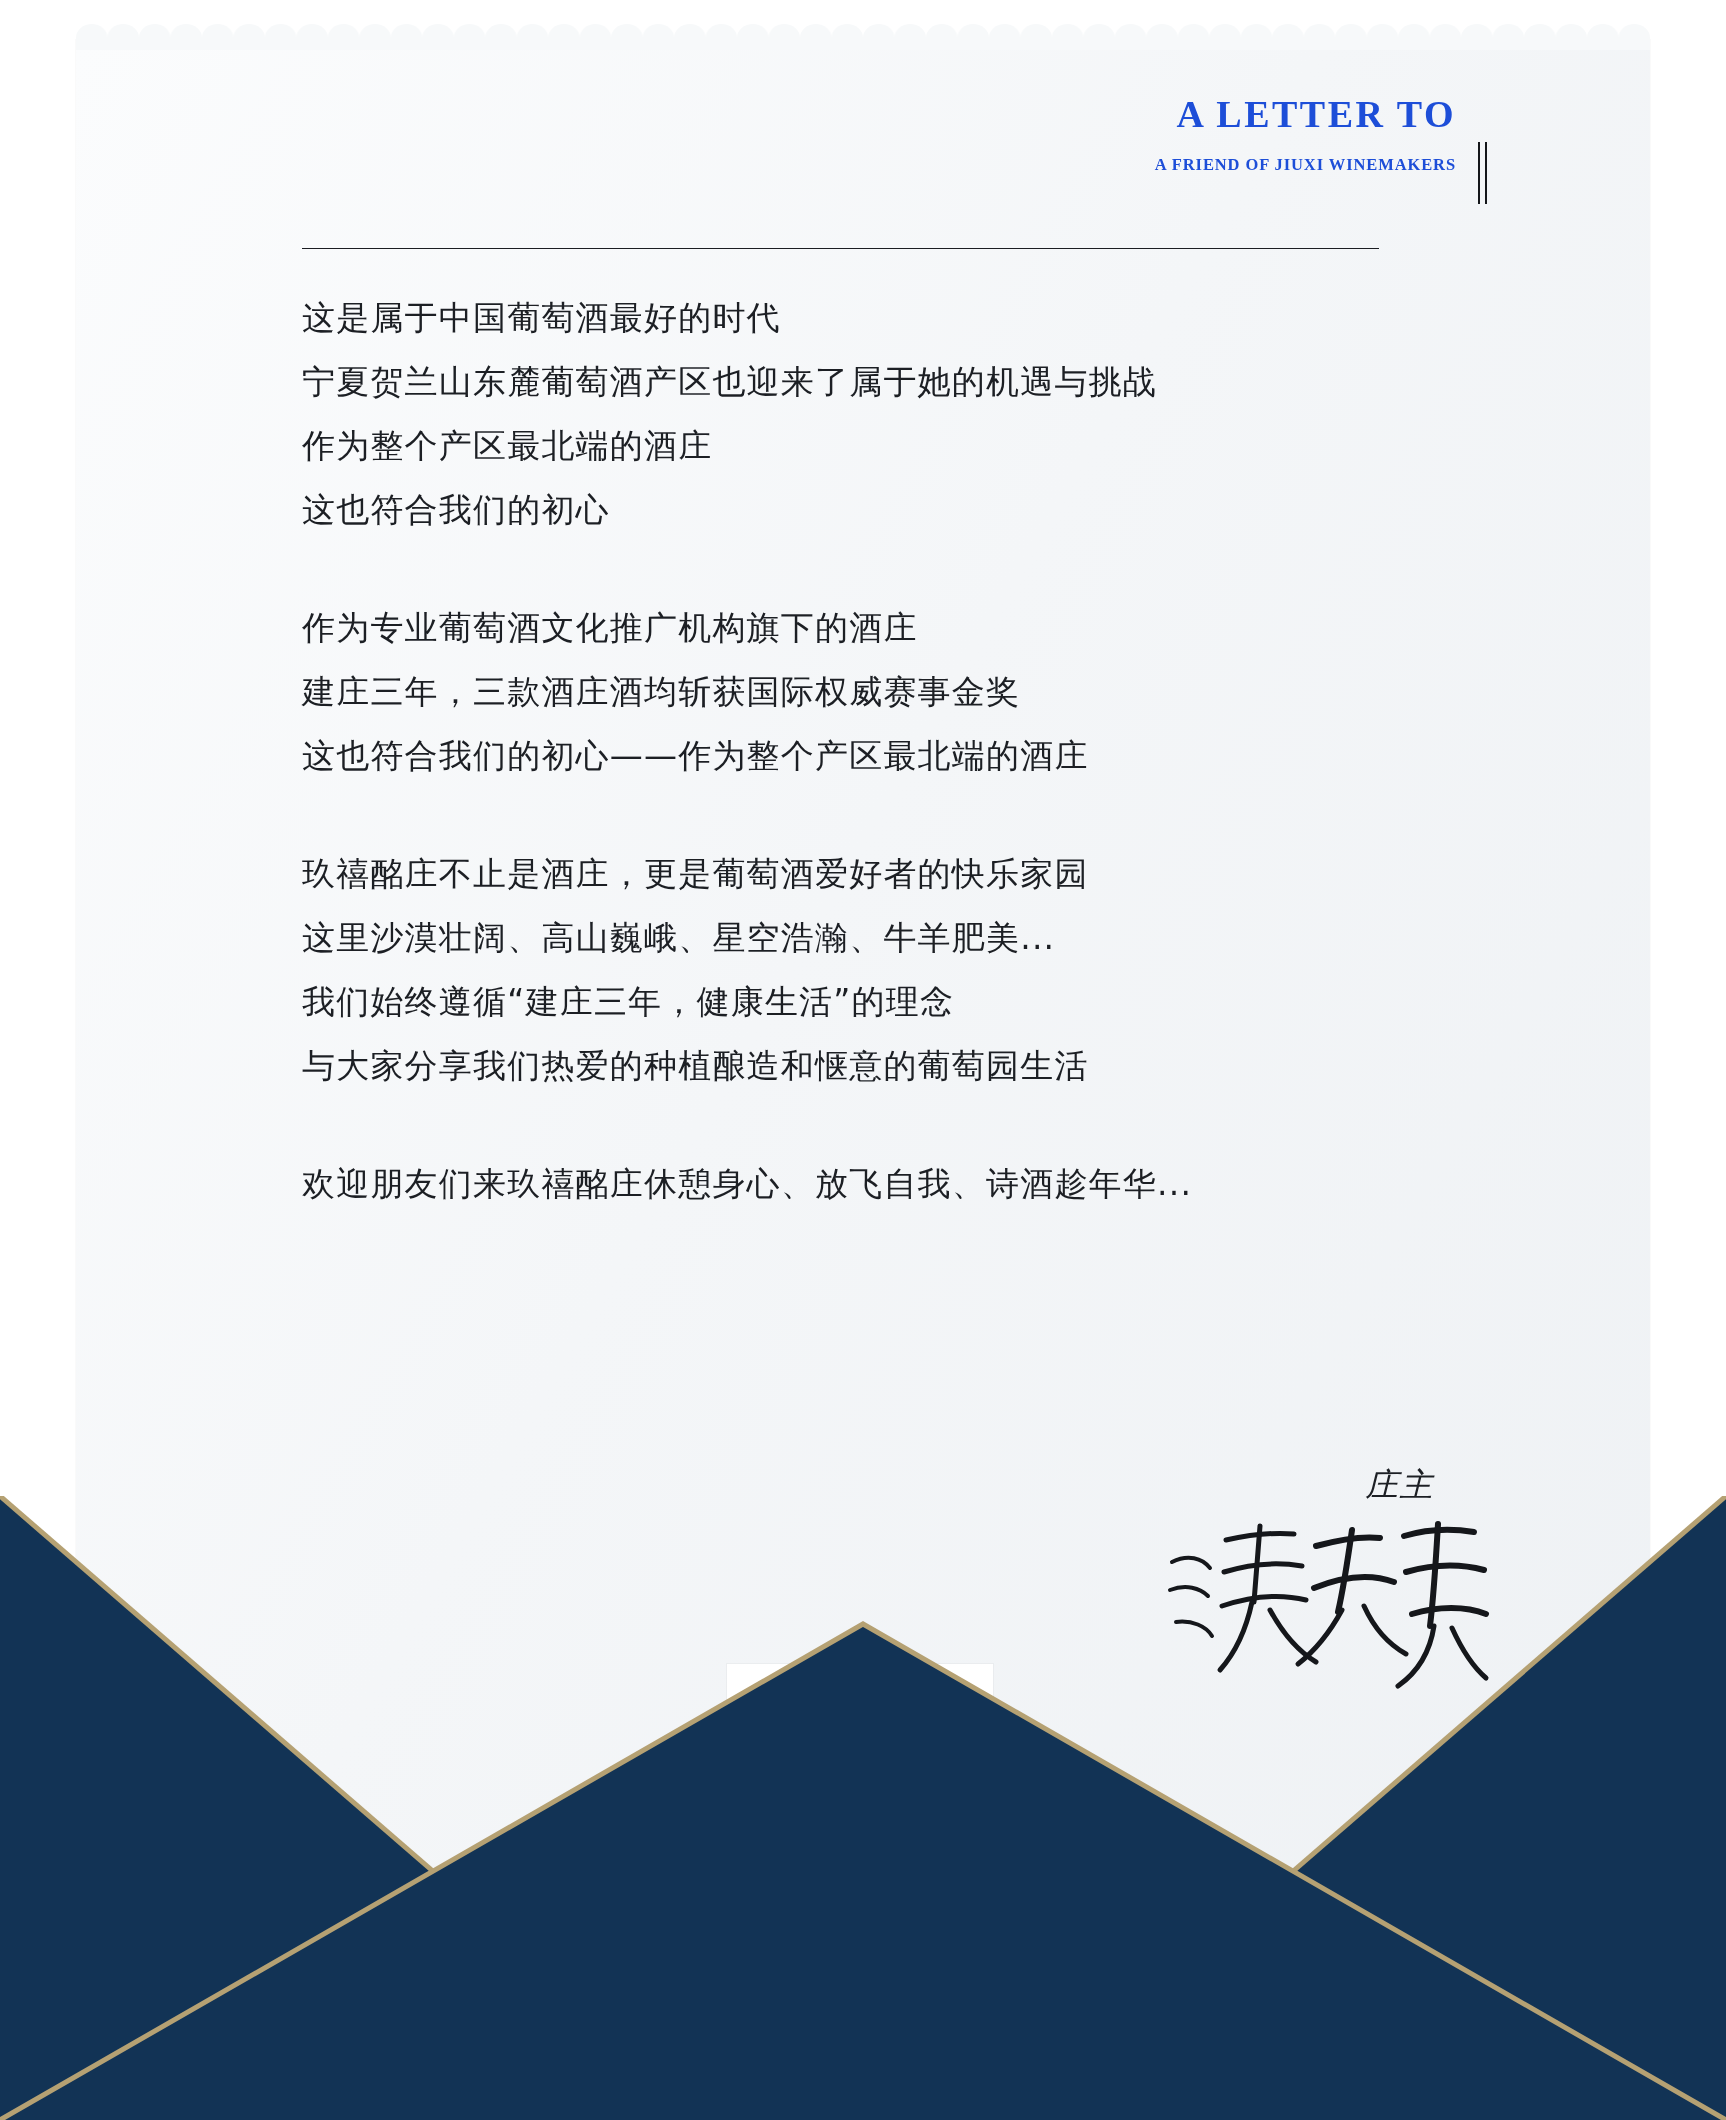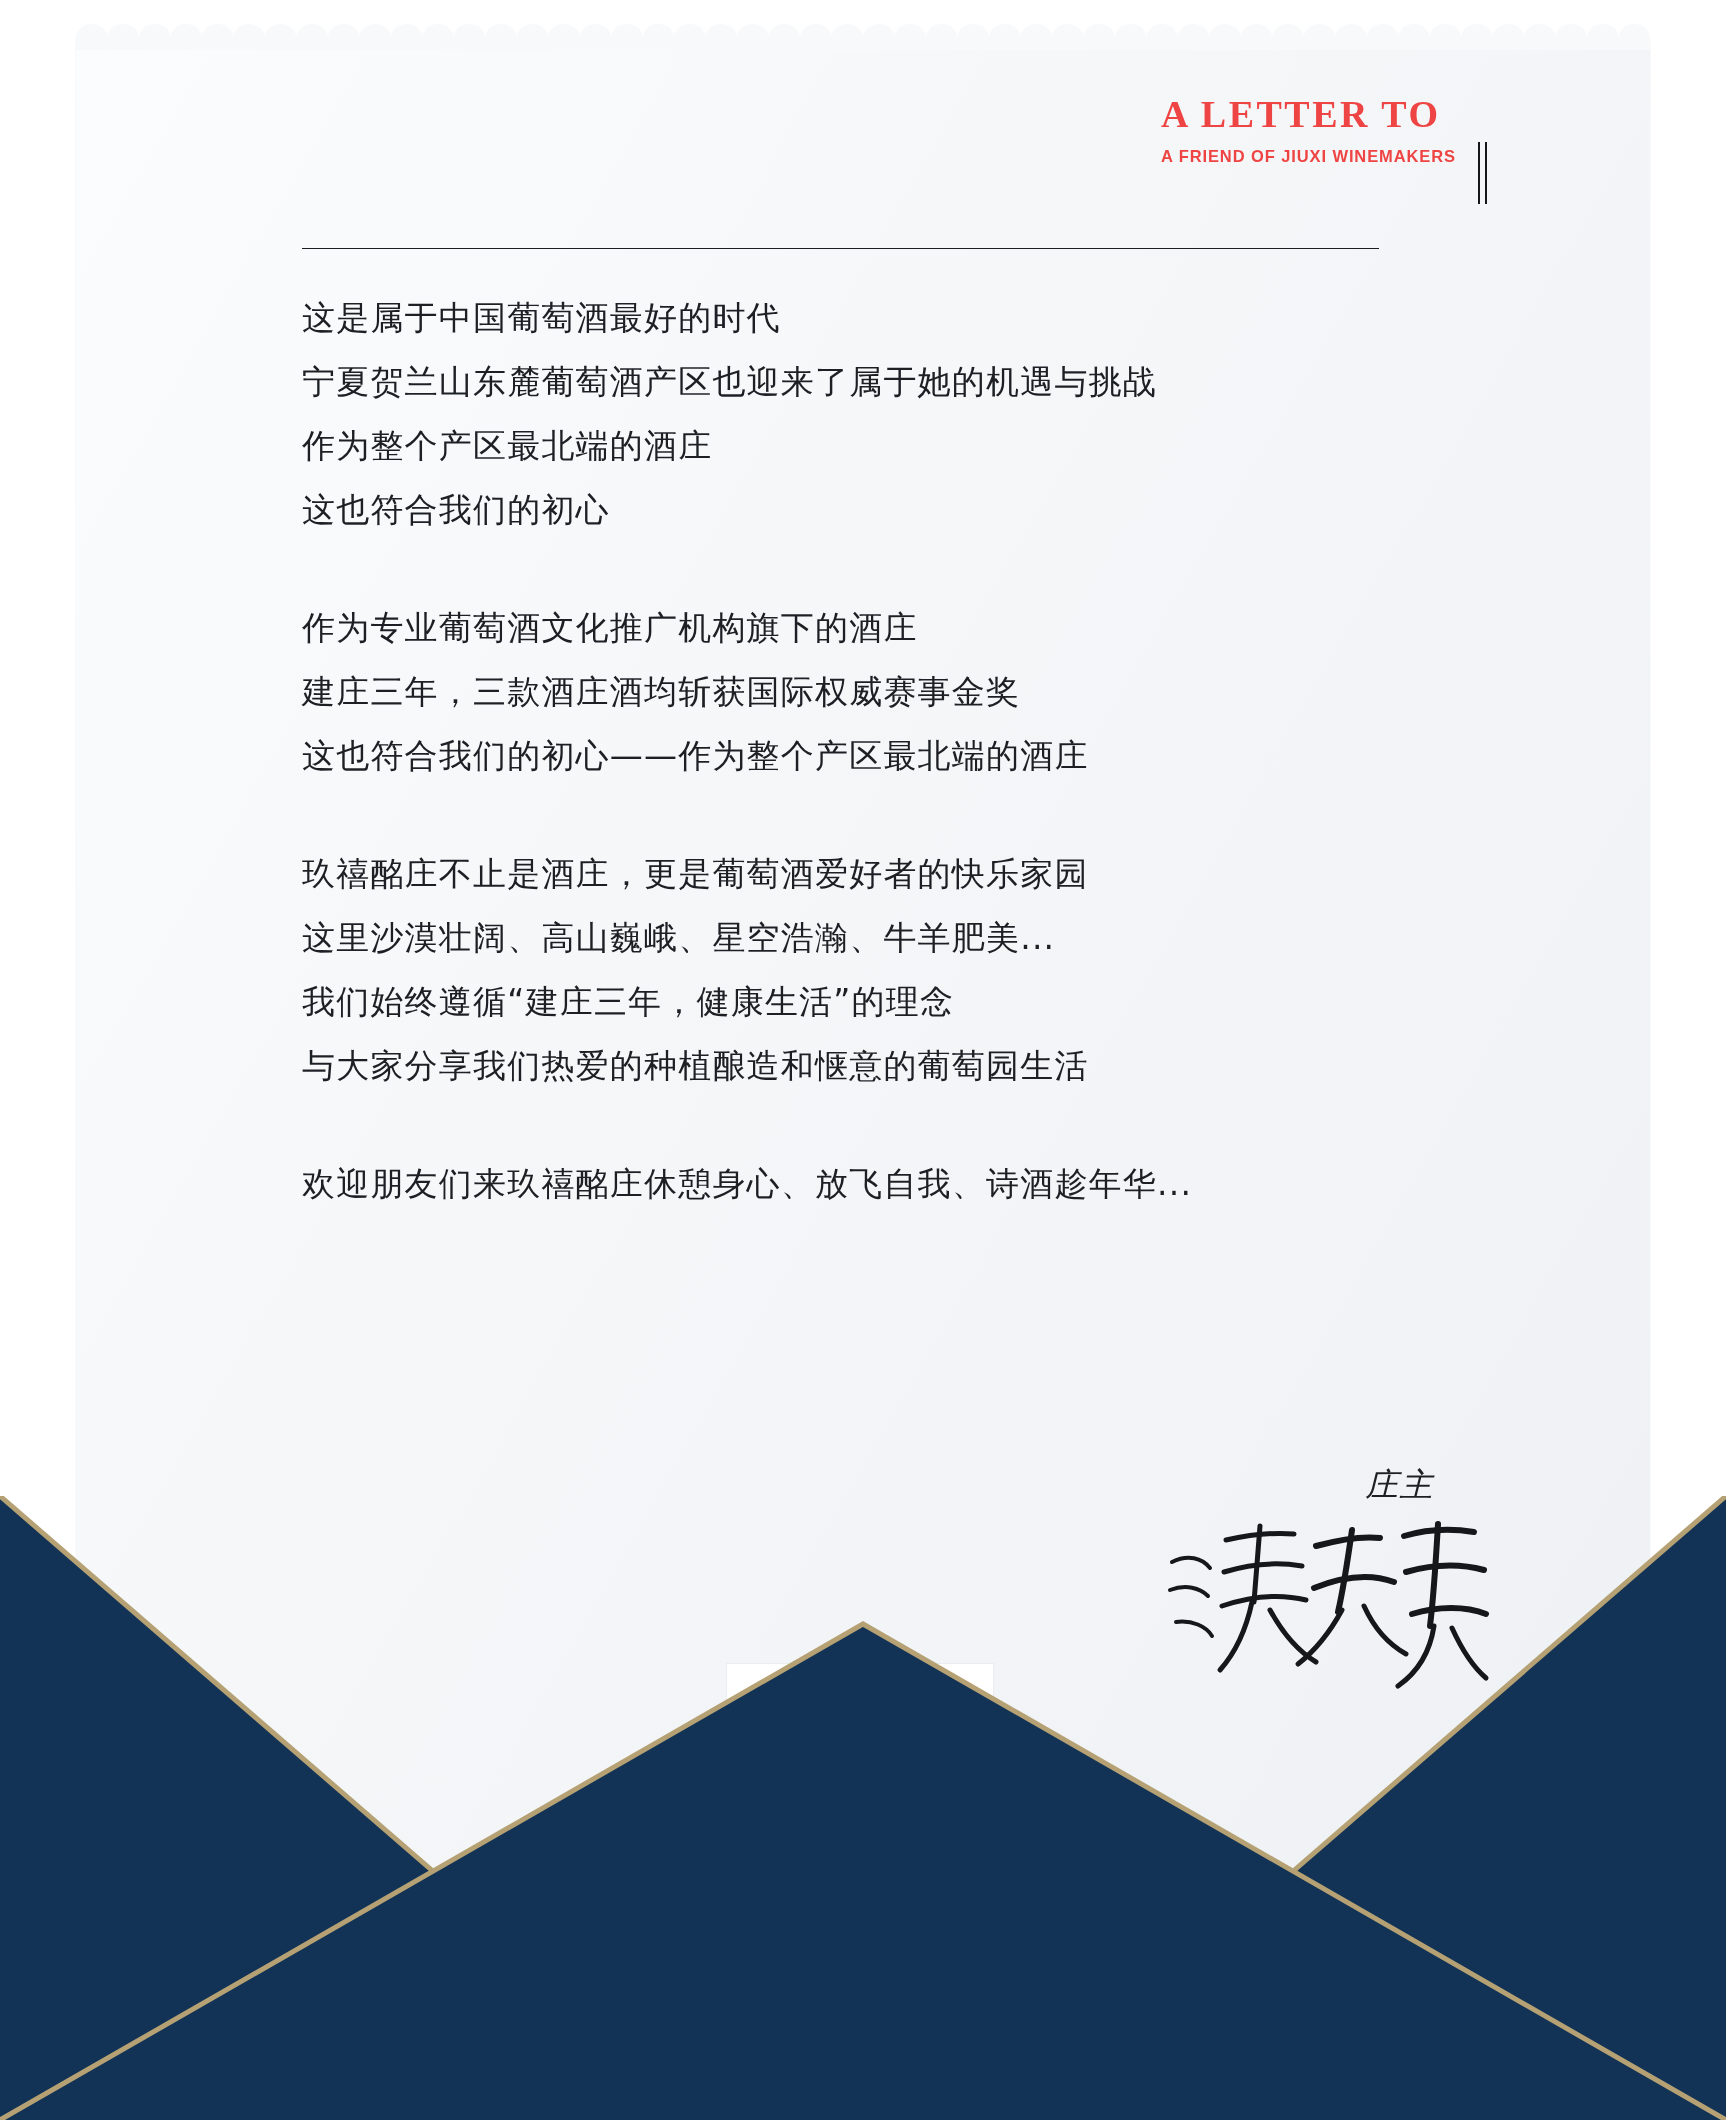--- a/index.html
+++ b/index.html
@@ -40,37 +40,37 @@
     top: 24px;
     width: 1574px;
     height: 26px;
     overflow: hidden;
   }
   .scallop svg { display: block; }
   .header-inner {
     position: absolute;
     right: 270px;
     top: 95px;
-    text-align: left;
-    color: #ef4444;
+    text-align: right;
+    color: #1d4ed8;
   }
   .title-en {
     font-family: "Liberation Serif", "DejaVu Serif", serif;
     font-weight: bold;
     font-size: 38px;
     letter-spacing: 2.5px;
     line-height: 1.05;
     white-space: nowrap;
   }
   .subtitle-en {
-    font-family: Liberation Sans, sans-serif;
+    font-family: Liberation Serif, serif;
     font-weight: bold;
     font-size: 16.5px;
     letter-spacing: 0.9px;
-    margin-top: 12px;
+    margin-top: 20px;
     white-space: nowrap;
   }
   .title-rule-group {
     position: absolute;
     right: 236px;
     top: 142px;
     width: 12px;
     height: 62px;
   }
   .title-rule-group i {

